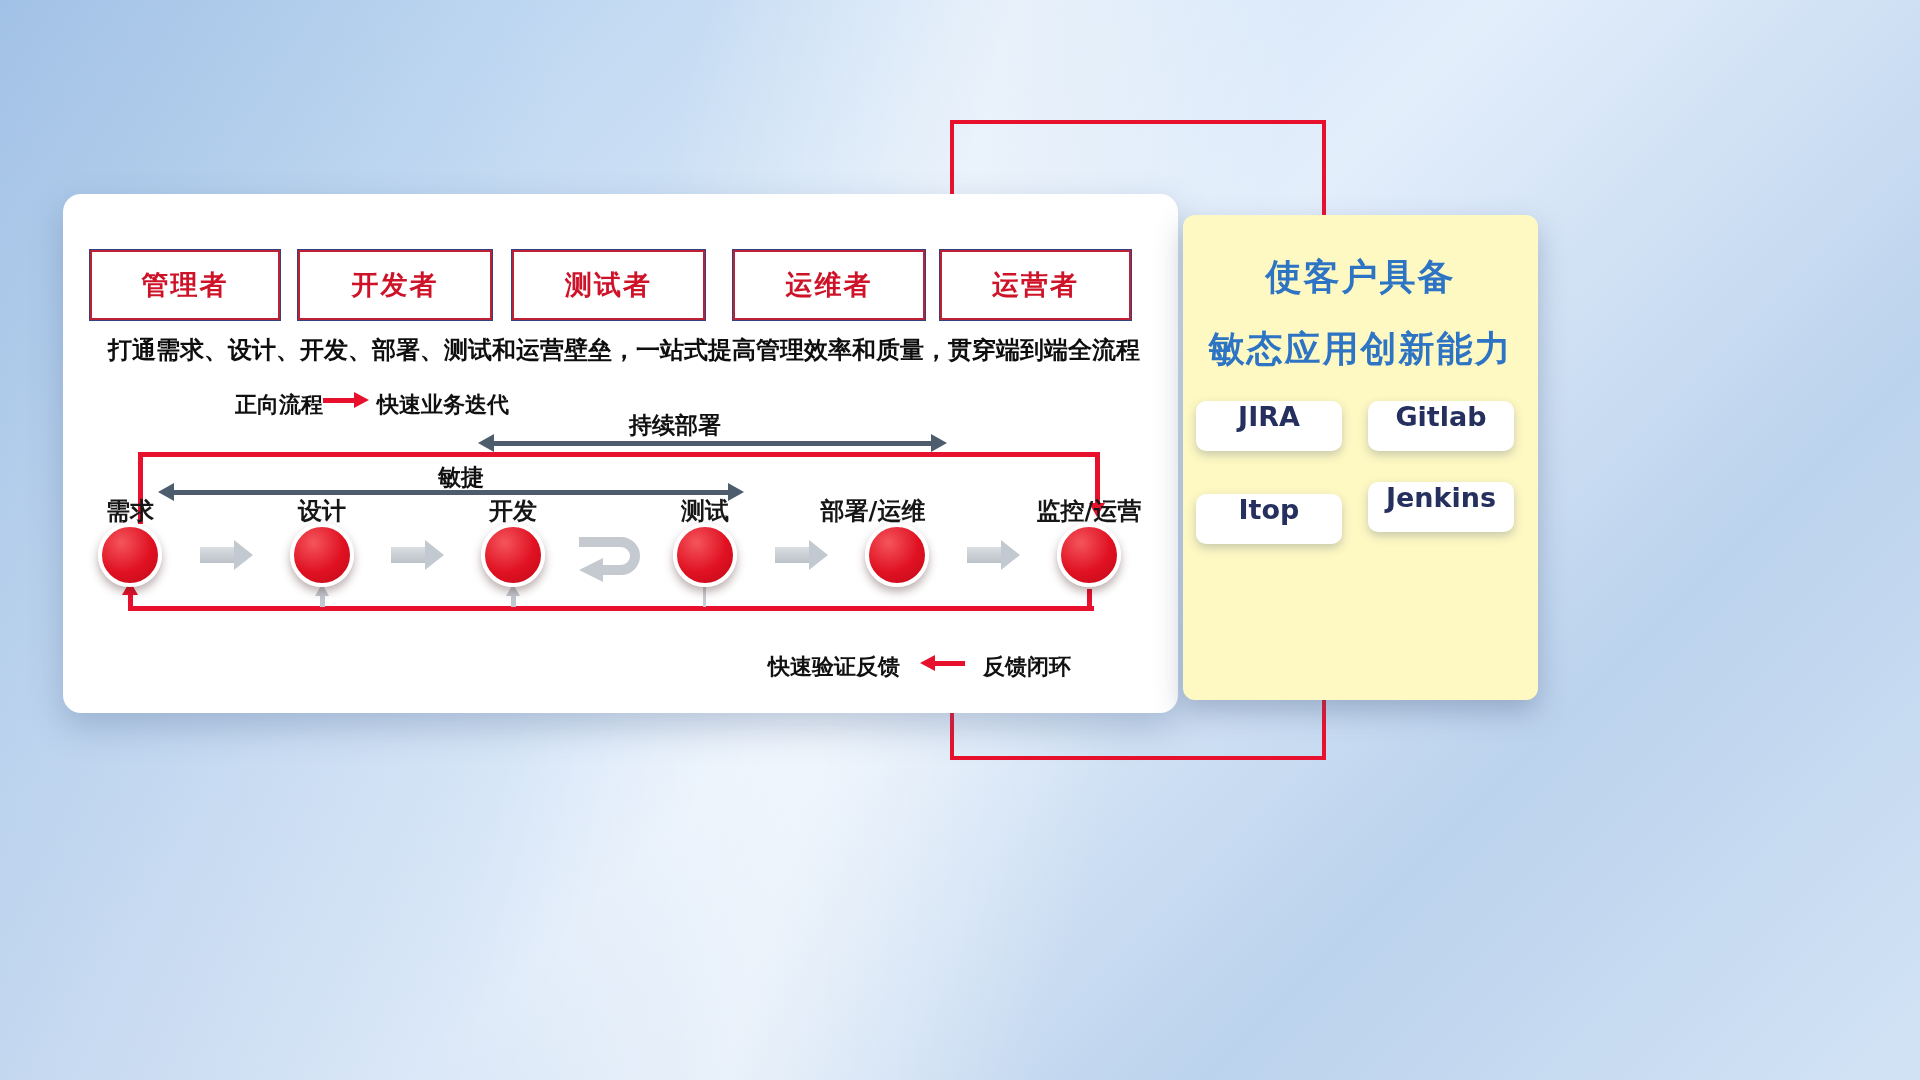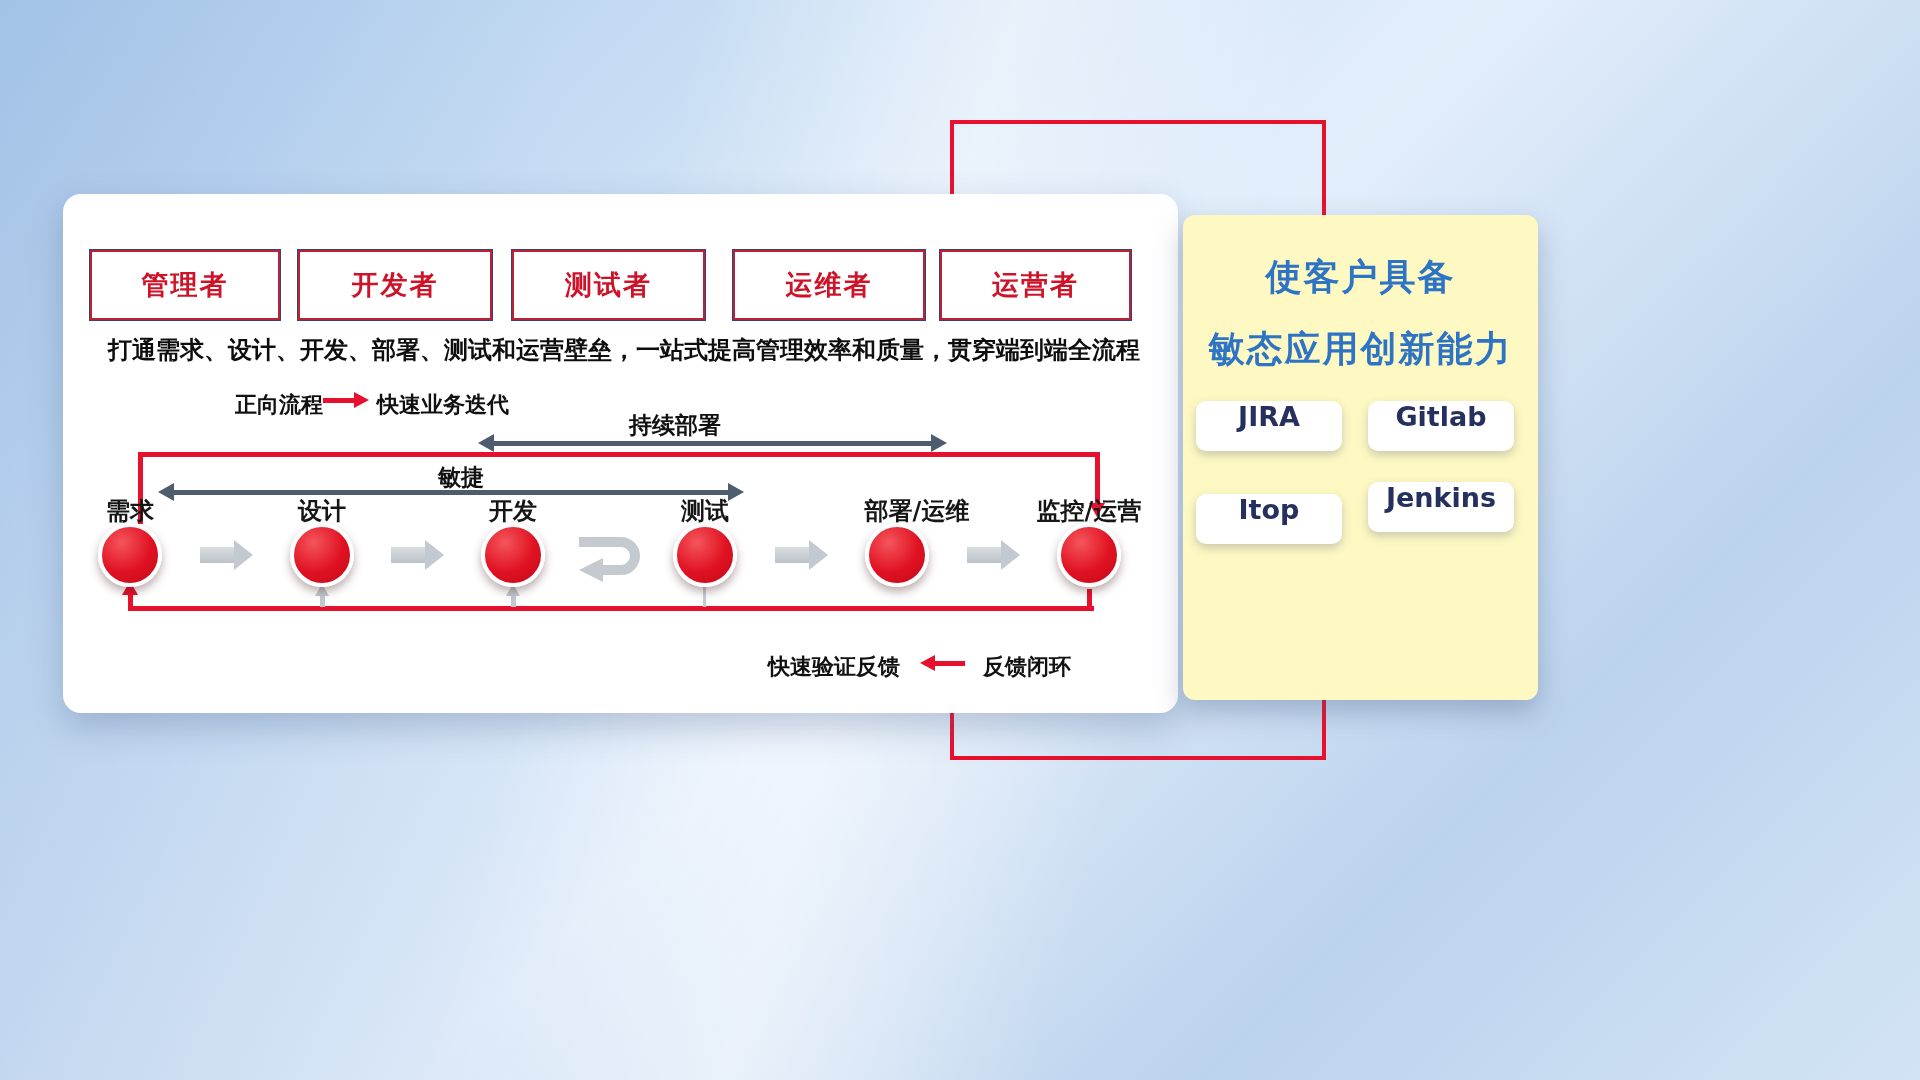--- a/index.html
+++ b/index.html
@@ -119,21 +119,21 @@
   <div class="v-red" style="left:1024px; top:395px; height:17px;"></div>
   <div class="v-red head-up" style="left:65px; top:400px; height:12px;"></div>
   <div class="up-gray" style="left:257px; top:401px; height:12px;"></div>
   <div class="up-gray" style="left:448px; top:401px; height:12px;"></div>
   <div class="thin-gray-v" style="left:640px; top:393px; height:20px;"></div>
 
   <div class="stage-label" style="left:-23px;">需求</div>
   <div class="stage-label" style="left:169px;">设计</div>
   <div class="stage-label" style="left:360px;">开发</div>
   <div class="stage-label" style="left:552px;">测试</div>
-  <div class="stage-label" style="left:764px;">部署/运维</div>
+  <div class="stage-label" style="left:720px;">部署/运维</div>
   <div class="stage-label" style="left:936px;">监控/运营</div>
 
   <div class="stage-circle" style="left:35px;"></div>
   <div class="stage-circle" style="left:227px;"></div>
   <div class="stage-circle" style="left:418px;"></div>
   <div class="stage-circle" style="left:610px;"></div>
   <div class="stage-circle" style="left:802px;"></div>
   <div class="stage-circle" style="left:994px;"></div>
 
   <div class="flow-arrow" style="left:137px;"></div>

